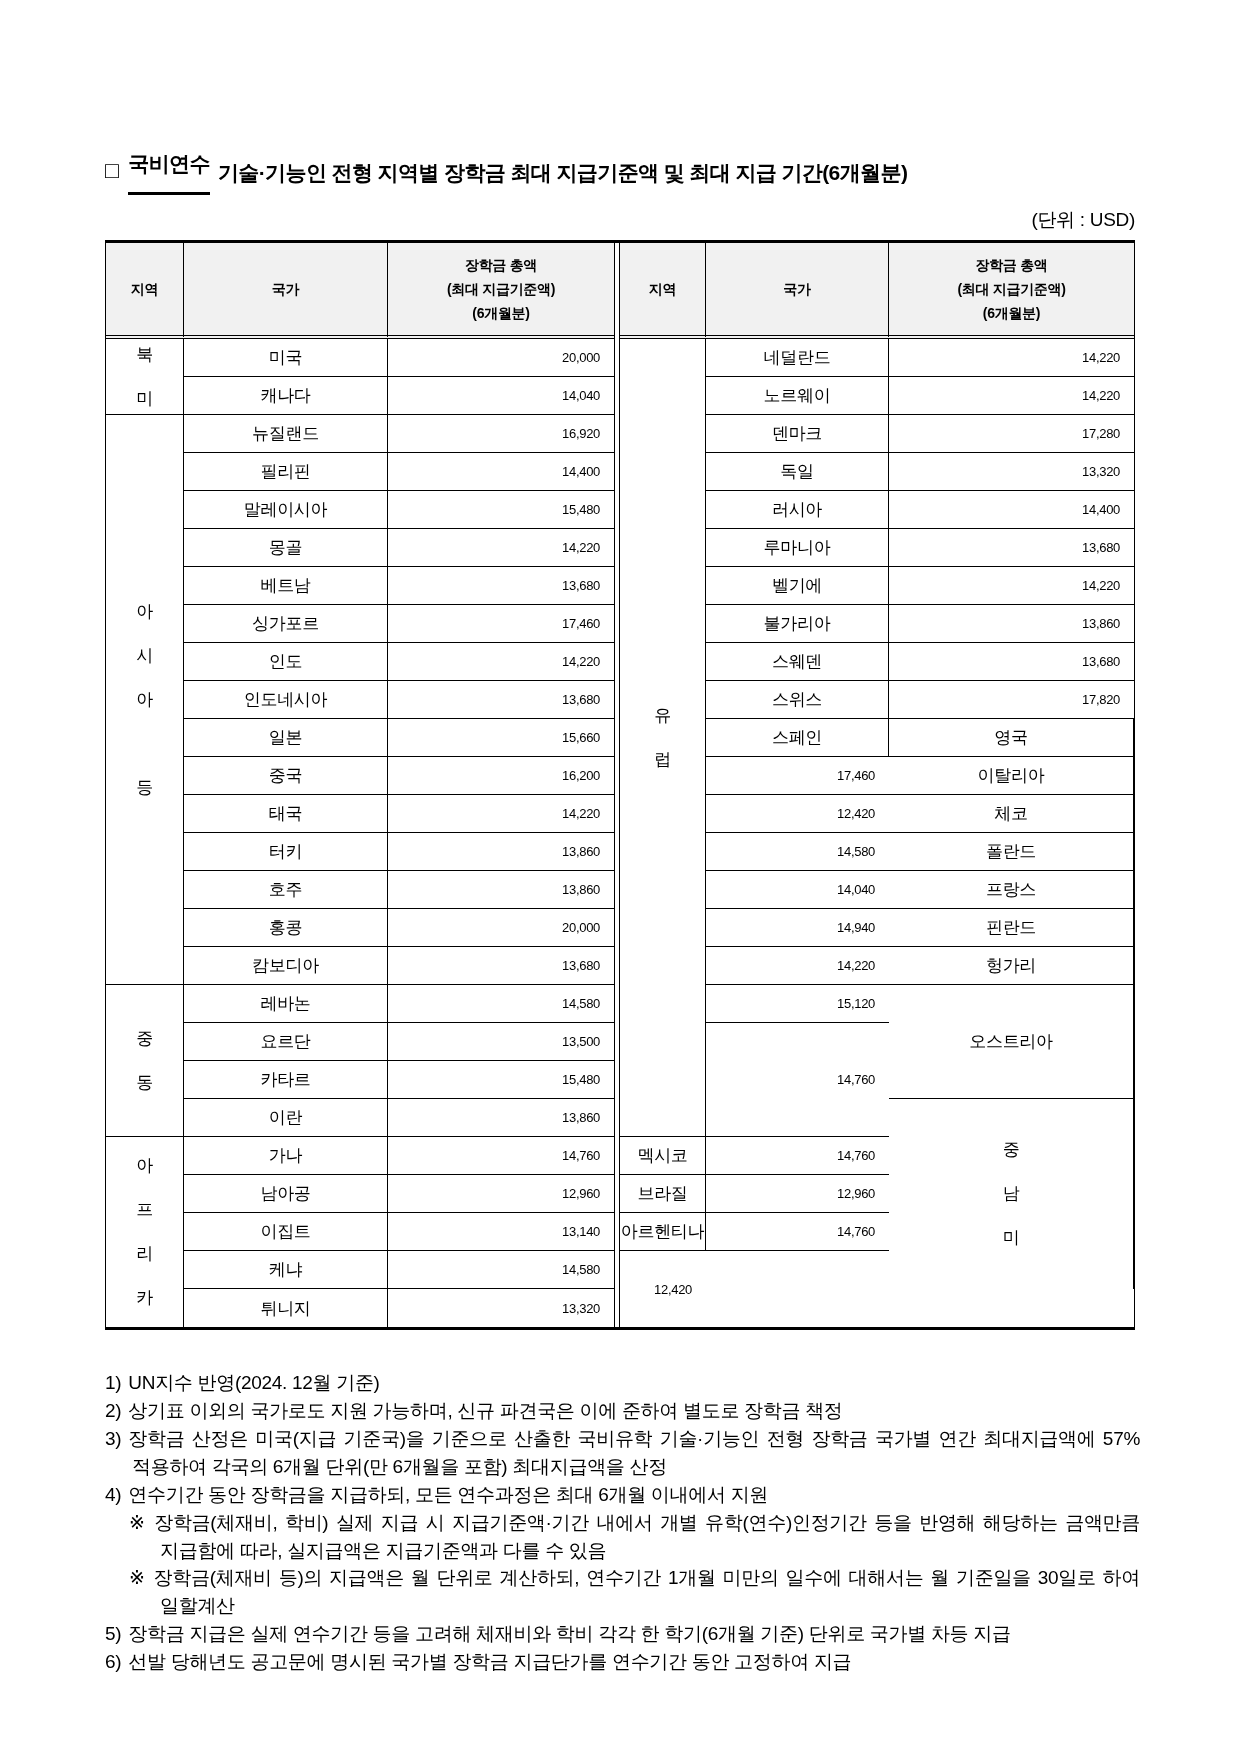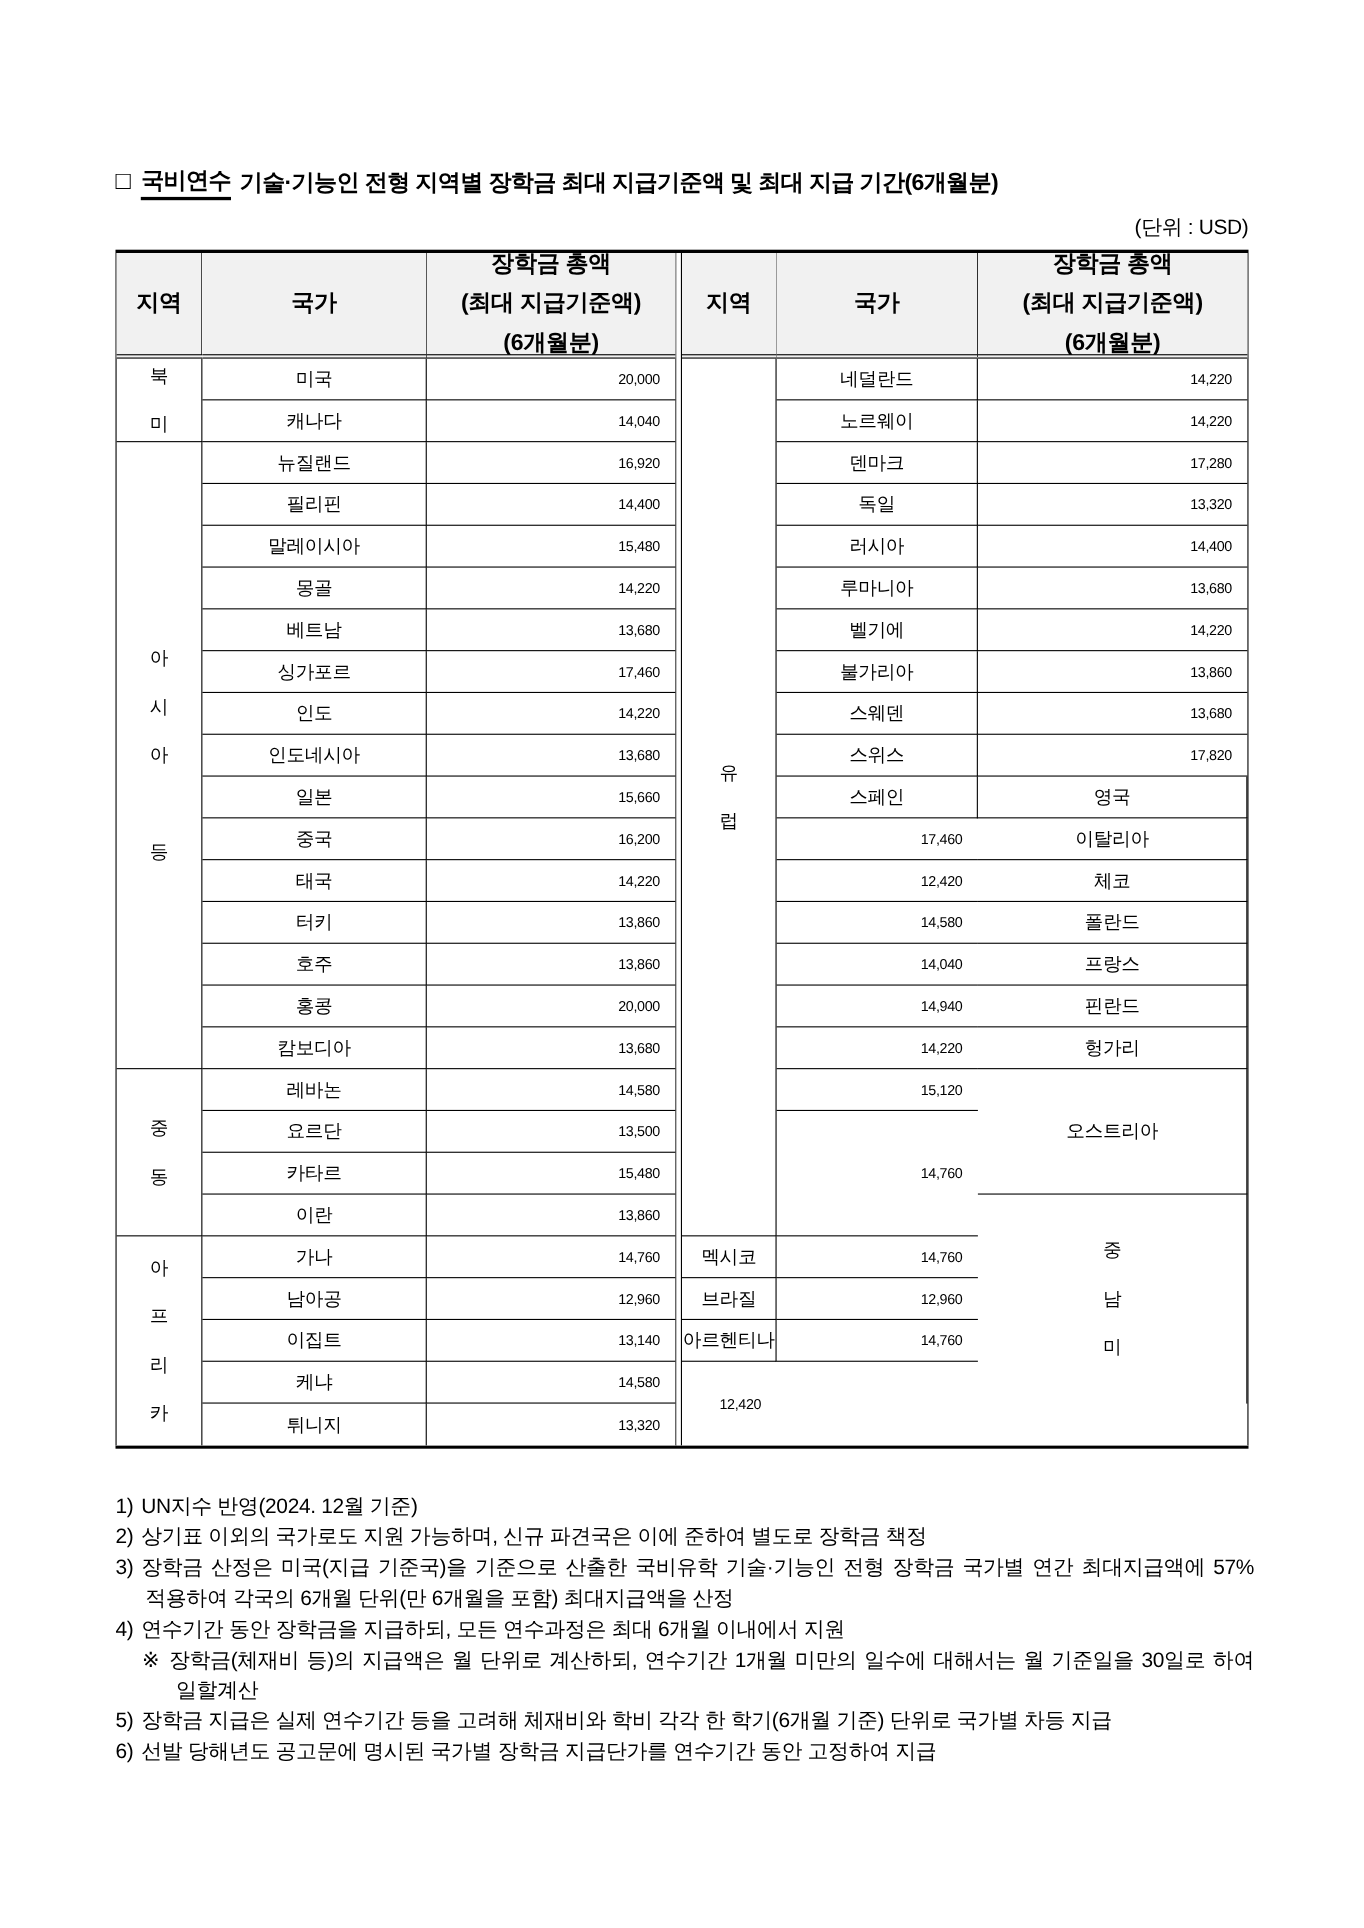--- a/index.html
+++ b/index.html
@@ -11,21 +11,21 @@
   }
   .page { padding:150px 0 0 105px; }
 
   
   .title {
     display:flex; align-items:center;
     width:1035px; font-size:21px; font-weight:bold; letter-spacing:-0.6px;
     white-space:nowrap;
   }
   .title .bullet { font-size:23px; font-weight:normal; margin-right:10px; position:relative; top:-2px; }
-  .title .u { border-bottom:3px solid #000; padding-bottom:1px; margin-right:8px; }
+  .title .u { border-bottom:3px solid #000; padding-bottom:14px; margin-right:8px; }
 
   .unit { width:1030px; text-align:right; font-size:19px; margin:12px 0 7px 0; }
 
   
   .tables { display:flex; width:1030px; border-top:3px solid #000; border-bottom:3px solid #000; }
   .tbl {
     display:grid;
     grid-template-rows:96px repeat(26, 38px);
     border-left:1px solid #000; border-right:1px solid #000;
     background:#fff;
@@ -34,21 +34,21 @@
   .tbl.right { grid-template-columns:86px 183px 245px; }
   .gap { width:4px; background:#fff; }
 
   .cell {
     display:flex; align-items:center; justify-content:center;
     border-bottom:1px solid #000;
     font-size:17px; text-align:center;
   }
   .cr  { border-right:1px solid #000; }
   .hd  {
-    background:#f1f1f1; font-weight:bold; font-size:21px;
+    background:#f1f1f1; font-weight:bold; font-size:14px;
     border-bottom:4px double #000;
     white-space:pre-line; line-height:1.72;
   }
   .rg  { white-space:pre-line; line-height:44px; }
   .val { justify-content:flex-end; padding-right:14px; font-size:13px; }
   .nb  { border-bottom:none; }
 
   
   .notes { width:1035px; margin-top:39px; font-size:19px; line-height:1.47; }
   .note {
@@ -219,20 +219,23 @@
     <div class="note">
       <span class="nm">2)</span><span>상기표 이외의 국가로도 지원 가능하며, 신규 파견국은 이에 준하여 별도로 장학금 책정</span>
     </div>
     <div class="note">
       <span class="nm">3)</span><span>장학금 산정은 미국(지급 기준국)을 기준으로 산출한 국비유학 기술·기능인 전형 장학금 국가별 연간 최대지급액에 57% 적용하여 각국의 6개월 단위(만 6개월을 포함) 최대지급액을 산정</span>
     </div>
     <div class="note">
       <span class="nm">4)</span><span>연수기간 동안 장학금을 지급하되, 모든 연수과정은 최대 6개월 이내에서 지원</span>
     </div>
     <div class="note sub">
+      <span class="nm">※</span><span>장학금(체재비, 학비) 실제 지급 시 지급기준액·기간 내에서 개별 유학(연수)인정기간 등을 반영해 해당하는 금액만큼 지급함에 따라, 실지급액은 지급기준액과 다를 수 있음</span>
+    </div>
+    <div class="note sub">
       <span class="nm">※</span><span>장학금(체재비 등)의 지급액은 월 단위로 계산하되, 연수기간 1개월 미만의 일수에 대해서는 월 기준일을 30일로 하여 일할계산</span>
     </div>
     <div class="note">
       <span class="nm">5)</span><span>장학금 지급은 실제 연수기간 등을 고려해 체재비와 학비 각각 한 학기(6개월 기준) 단위로 국가별 차등 지급</span>
     </div>
     <div class="note">
       <span class="nm">6)</span><span>선발 당해년도 공고문에 명시된 국가별 장학금 지급단가를 연수기간 동안 고정하여 지급</span>
     </div>
   </div>
 

